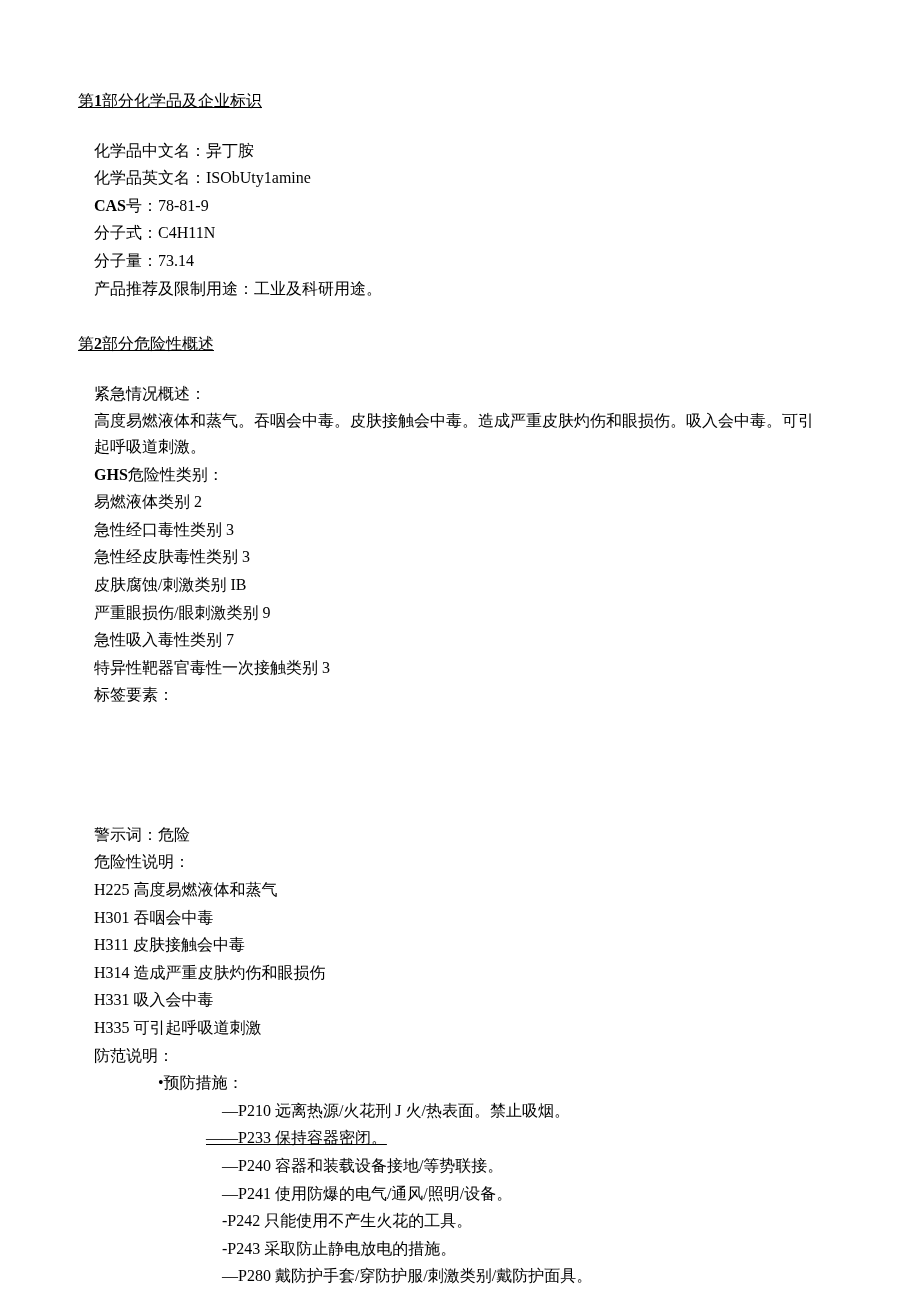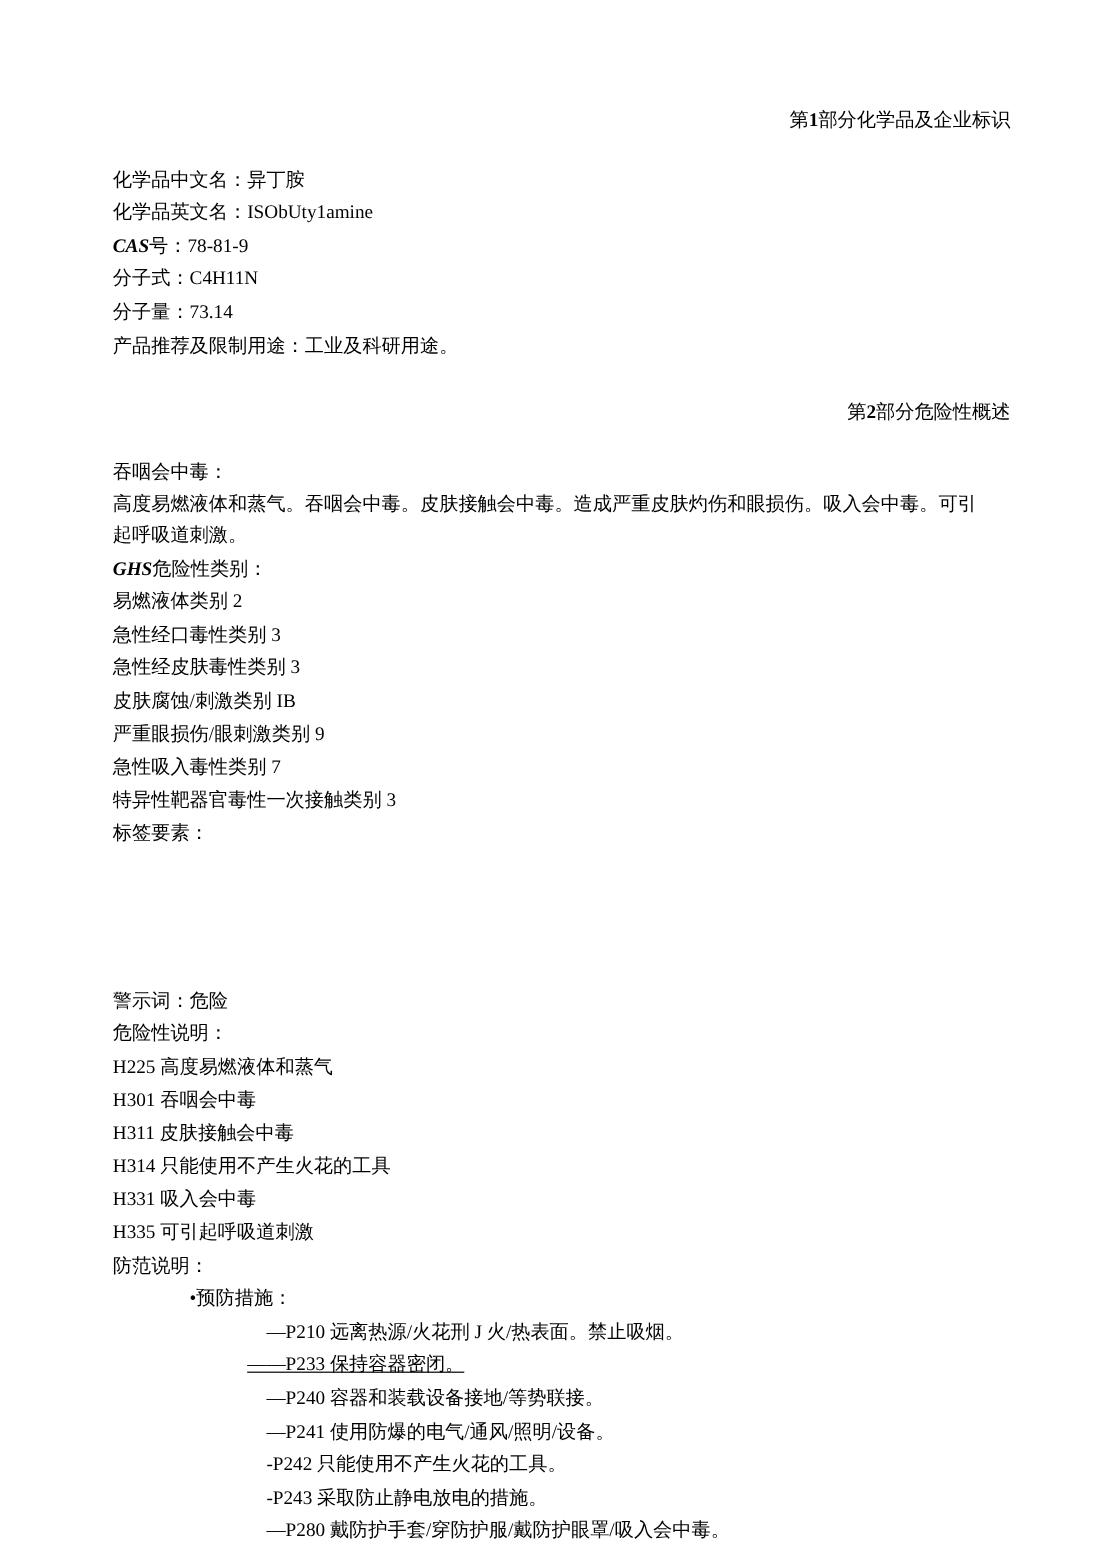--- a/index.html
+++ b/index.html
@@ -7,32 +7,32 @@
     font-size: 16px;
     line-height: 1.6;
     color: #000;
     background: #fff;
     margin: 0;
     padding: 80px 78px;
     width: 920px;
     box-sizing: border-box;
   }
   .section-title {
-    text-align: right;
+    text-align: left;
     margin: 8px 0 24px 0;
+    text-decoration: underline;
   }
   .section-title .bold-num {
     font-weight: bold;
   }
   .line {
     margin: 2px 16px;
   }
   .bold {
     font-weight: bold;
-    font-style: italic;
   }
   .indent1 {
     padding-left: 64px;
     font-family: Liberation Serif, serif;
   }
   .indent2 {
     padding-left: 128px;
   }
   .indent2b {
     padding-left: 112px;
@@ -68,45 +68,45 @@
   <span>分子量：</span><span>73.14</span>
 </div>
 <div class="line">产品推荐及限制用途：工业及科研用途。</div>
 
 <div class="sp"></div>
 
 <div class="section-title">
   <span>第</span><span class="bold-num">2</span><span>部分危险性概述</span>
 </div>
 
-<div class="line">吞咽会中毒：</div>
+<div class="line">紧急情况概述：</div>
 <div class="line">高度易燃液体和蒸气。吞咽会中毒。皮肤接触会中毒。造成严重皮肤灼伤和眼损伤。吸入会中毒。可引起呼吸道刺激。</div>
 <div class="line">
   <span class="bold">GHS</span><span>危险性类别：</span>
 </div>
 <div class="line">易燃液体类别 2</div>
 <div class="line">急性经口毒性类别 3</div>
 <div class="line">急性经皮肤毒性类别 3</div>
 <div class="line">皮肤腐蚀/刺激类别 IB</div>
 <div class="line">严重眼损伤/眼刺激类别 9</div>
 <div class="line">急性吸入毒性类别 7</div>
 <div class="line">特异性靶器官毒性一次接触类别 3</div>
 <div class="line">标签要素：</div>
 
 <div class="sp-lg"></div>
 
 <div class="line">警示词：危险</div>
 <div class="line">危险性说明：</div>
 <div class="line">H225 高度易燃液体和蒸气</div>
 <div class="line">H301 吞咽会中毒</div>
 <div class="line">H311 皮肤接触会中毒</div>
-<div class="line">H314 只能使用不产生火花的工具</div>
+<div class="line">H314 造成严重皮肤灼伤和眼损伤</div>
 <div class="line">H331 吸入会中毒</div>
 <div class="line">H335 可引起呼吸道刺激</div>
 <div class="line">防范说明：</div>
 <div class="line indent1">•预防措施：</div>
 <div class="line indent2">—P210 远离热源/火花刑 J 火/热表面。禁止吸烟。</div>
 <div class="line indent2b">——P233 保持容器密闭。</div>
 <div class="line indent2">—P240 容器和装载设备接地/等势联接。</div>
 <div class="line indent2">—P241 使用防爆的电气/通风/照明/设备。</div>
 <div class="line indent2">-P242 只能使用不产生火花的工具。</div>
 <div class="line indent2">-P243 采取防止静电放电的措施。</div>
-<div class="line indent2">—P280 戴防护手套/穿防护服/戴防护眼罩/吸入会中毒。</div>
+<div class="line indent2">—P280 戴防护手套/穿防护服/刺激类别/戴防护面具。</div>
 
 </body></html>

